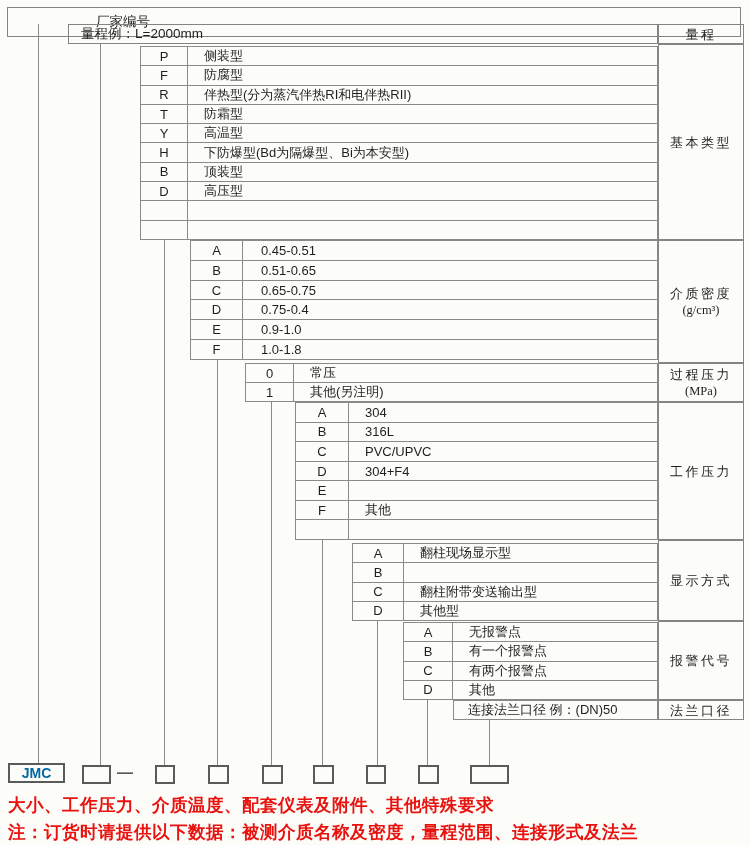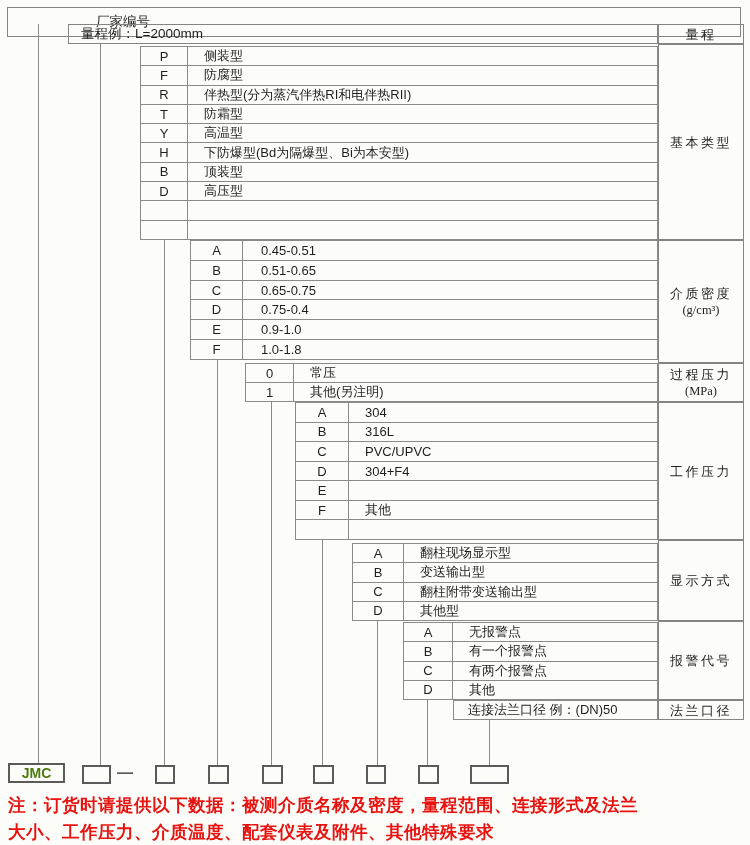--- a/index.html
+++ b/index.html
@@ -14,21 +14,21 @@
   .trow + .trow{border-top:1px solid #8a8a8a}
   .code{display:flex;align-items:center;justify-content:center;border-right:1px solid #8a8a8a;font-size:13px}
   .desc{flex:1;display:flex;align-items:center;padding-left:16px;font-size:13px;white-space:nowrap;overflow:hidden}
 
   .lblcell{position:absolute;left:658px;width:86px;border:1px solid #848484;display:flex;flex-direction:column;align-items:center;justify-content:center;font-family:"Liberation Serif","DejaVu Serif",serif;font-size:13px;letter-spacing:2.5px;text-align:center;line-height:17px}
   .lblcell .sub{letter-spacing:0;font-size:12.5px}
 
   .vline{position:absolute;width:1px;background:#8a8a8a}
 
   .bbox{position:absolute;border:2px solid #5a5a5a;background:transparent}
-  .jmc{display:flex;align-items:center;justify-content:center;font-weight:bold;font-size:14px;color:#4d7c0f}
+  .jmc{display:flex;align-items:center;justify-content:center;font-weight:bold;font-size:14px;color:#0369a1}
   .dash{position:absolute;color:#5a5a5a;font-weight:bold;font-size:16px;line-height:16px}
 
   .note{position:absolute;left:8px;top:792px;width:740px;color:#e8120f;font-weight:bold;font-size:17.5px;line-height:27px;letter-spacing:0.5px}
 </style>
 </head>
 <body>
 
 <div class="canvas">
 
   <div class="hbox" style="left:7px;top:7px;width:734px;height:30px;padding-left:88px">
@@ -176,21 +176,20 @@
       </div>
   </div>
 
   <div class="tbl" style="left:352px;top:543px;width:306px;height:78px">
     <div class="trow">
         <div class="code" style="width:51px">A</div>
         <div class="desc">翻柱现场显示型</div>
       </div>
     <div class="trow">
         <div class="code" style="width:51px">B</div>
-        <div class="desc">变送输出型</div>
       </div>
     <div class="trow">
         <div class="code" style="width:51px">C</div>
         <div class="desc">翻柱附带变送输出型</div>
       </div>
     <div class="trow">
         <div class="code" style="width:51px">D</div>
         <div class="desc">其他型</div>
       </div>
   </div>
@@ -237,17 +236,17 @@
   <span class="dash" style="left:117px;top:765px">—</span>
   <div class="bbox" style="left:155px;top:765px;width:20px;height:19px"></div>
   <div class="bbox" style="left:208px;top:765px;width:21px;height:19px"></div>
   <div class="bbox" style="left:262px;top:765px;width:21px;height:19px"></div>
   <div class="bbox" style="left:313px;top:765px;width:21px;height:19px"></div>
   <div class="bbox" style="left:366px;top:765px;width:20px;height:19px"></div>
   <div class="bbox" style="left:418px;top:765px;width:21px;height:19px"></div>
   <div class="bbox" style="left:470px;top:765px;width:39px;height:19px"></div>
 
   <div class="note">
+    <div>大小、工作压力、介质温度、配套仪表及附件、其他特殊要求</div>
     <div>注：订货时请提供以下数据：被测介质名称及密度，量程范围、连接形式及法兰</div>
-    <div>大小、工作压力、介质温度、配套仪表及附件、其他特殊要求</div>
   </div>
 
 </div>
 
 </body></html>

